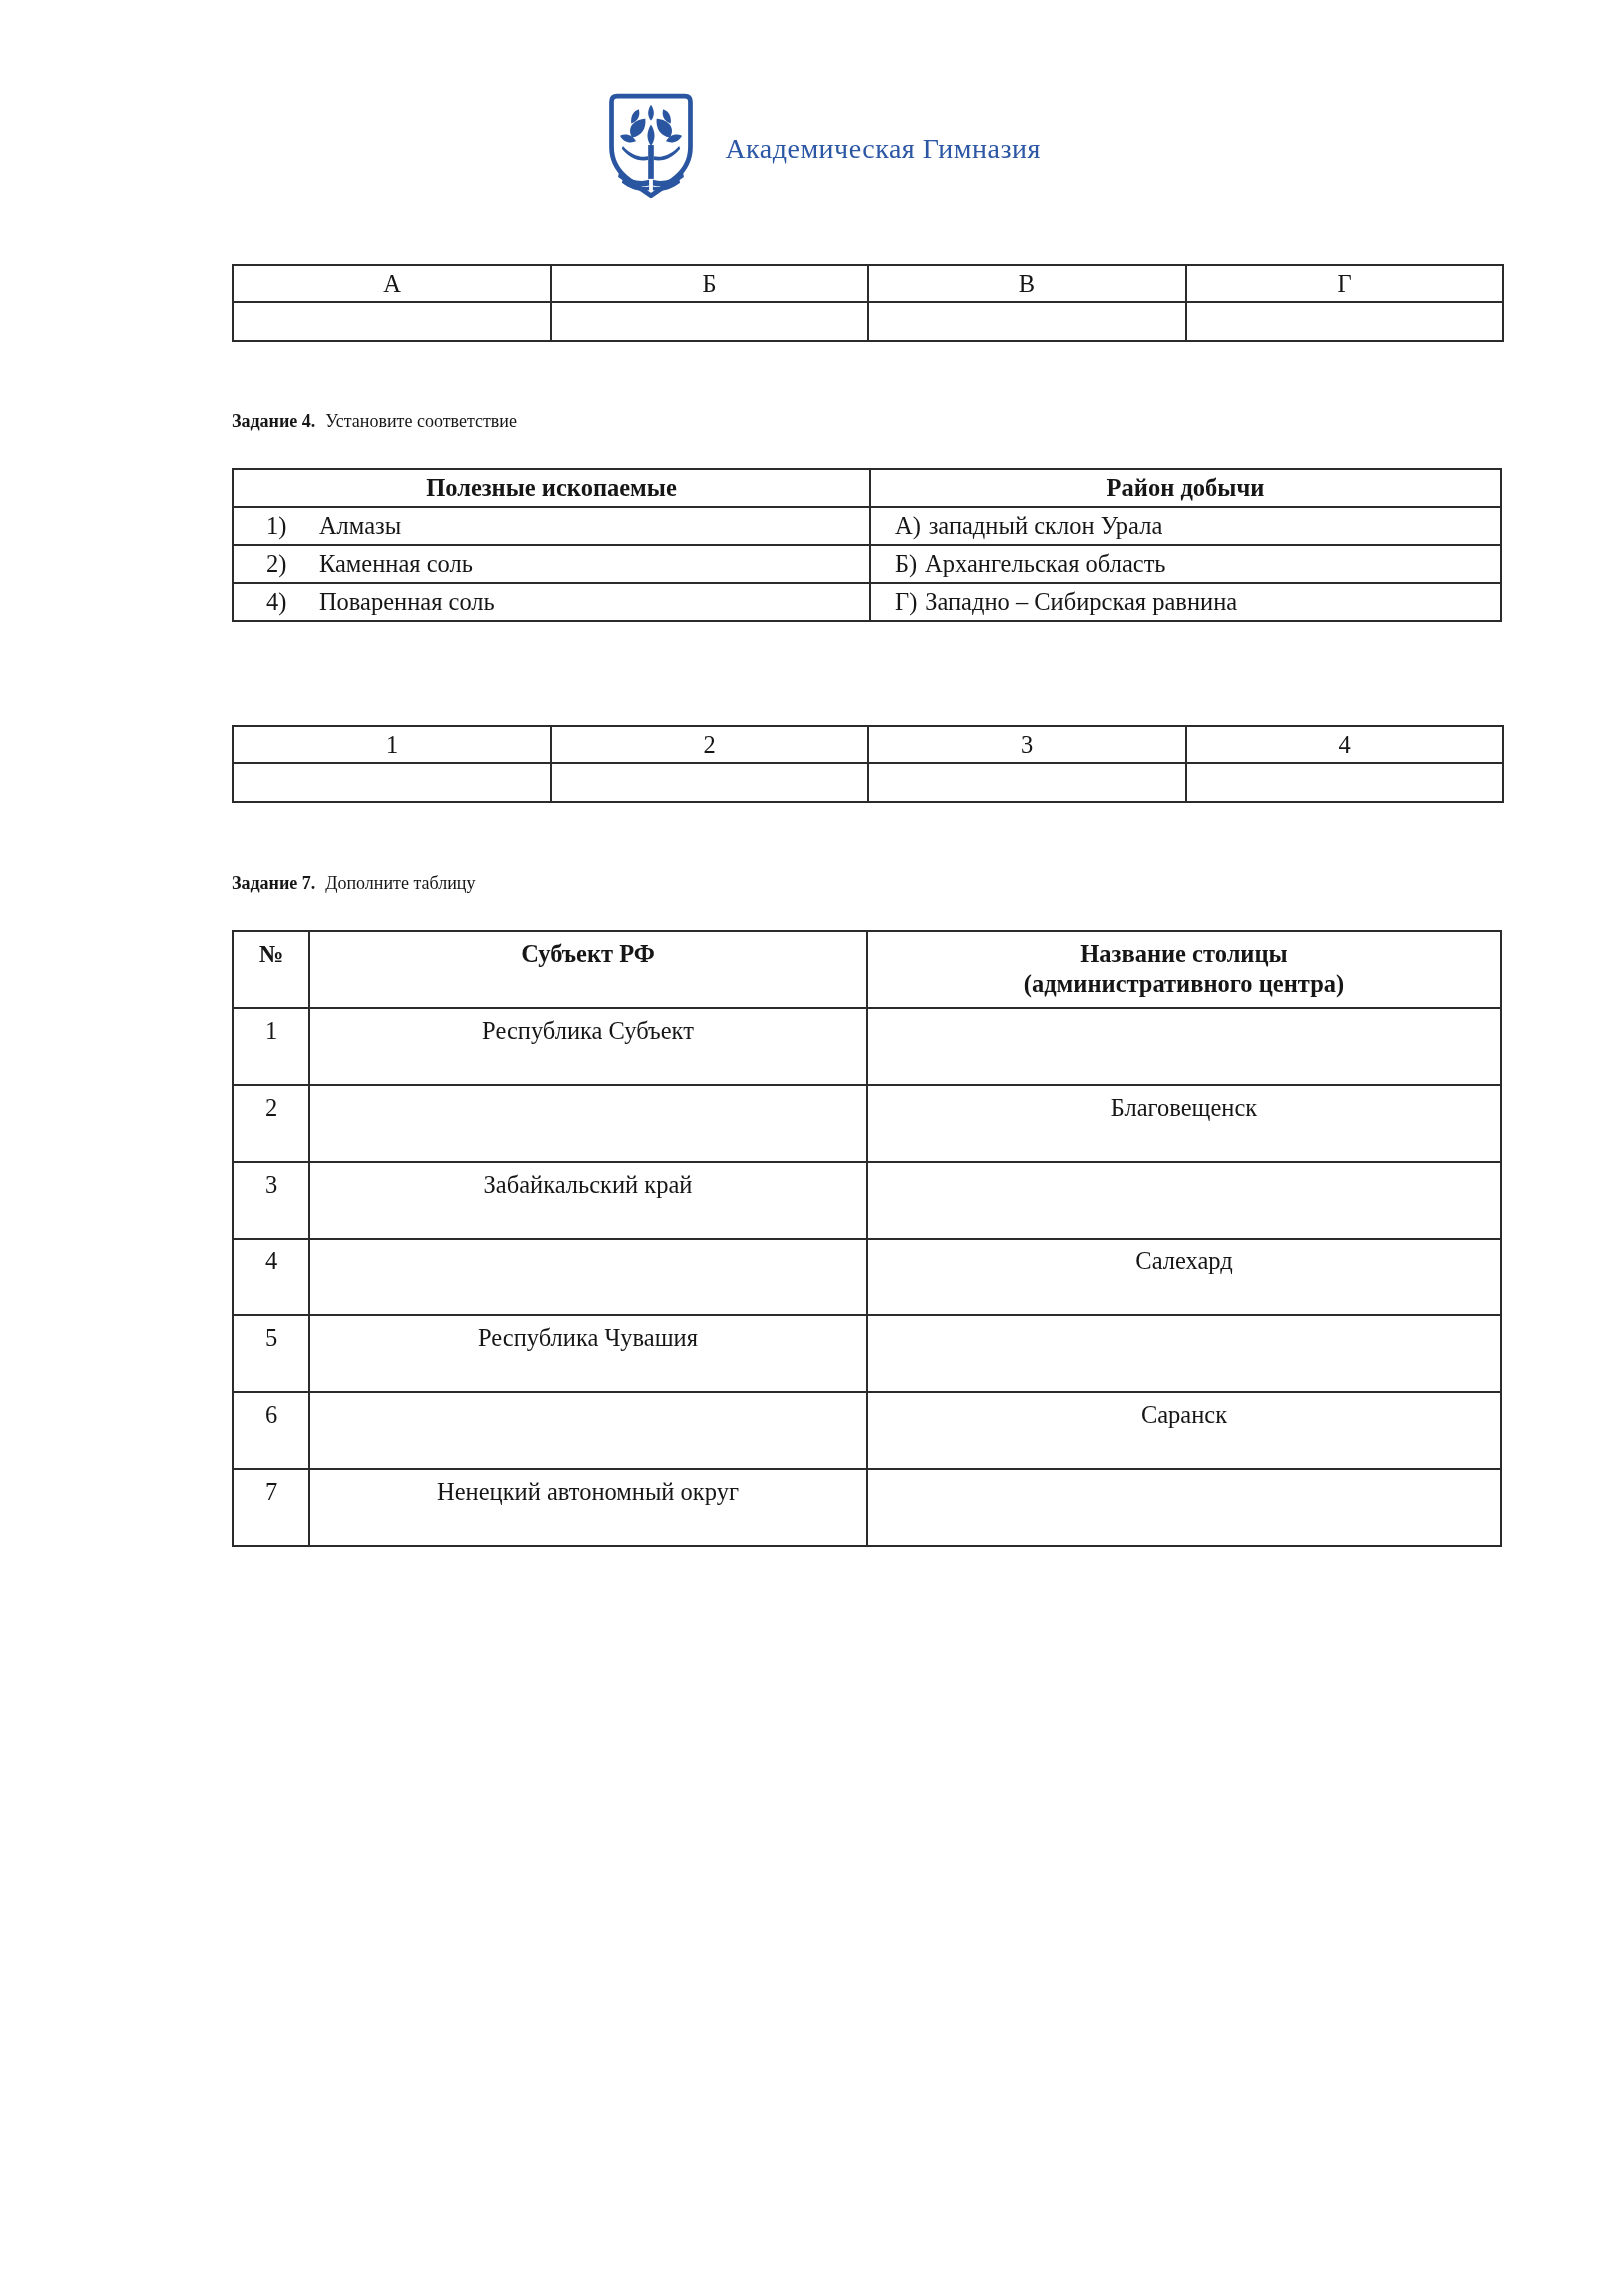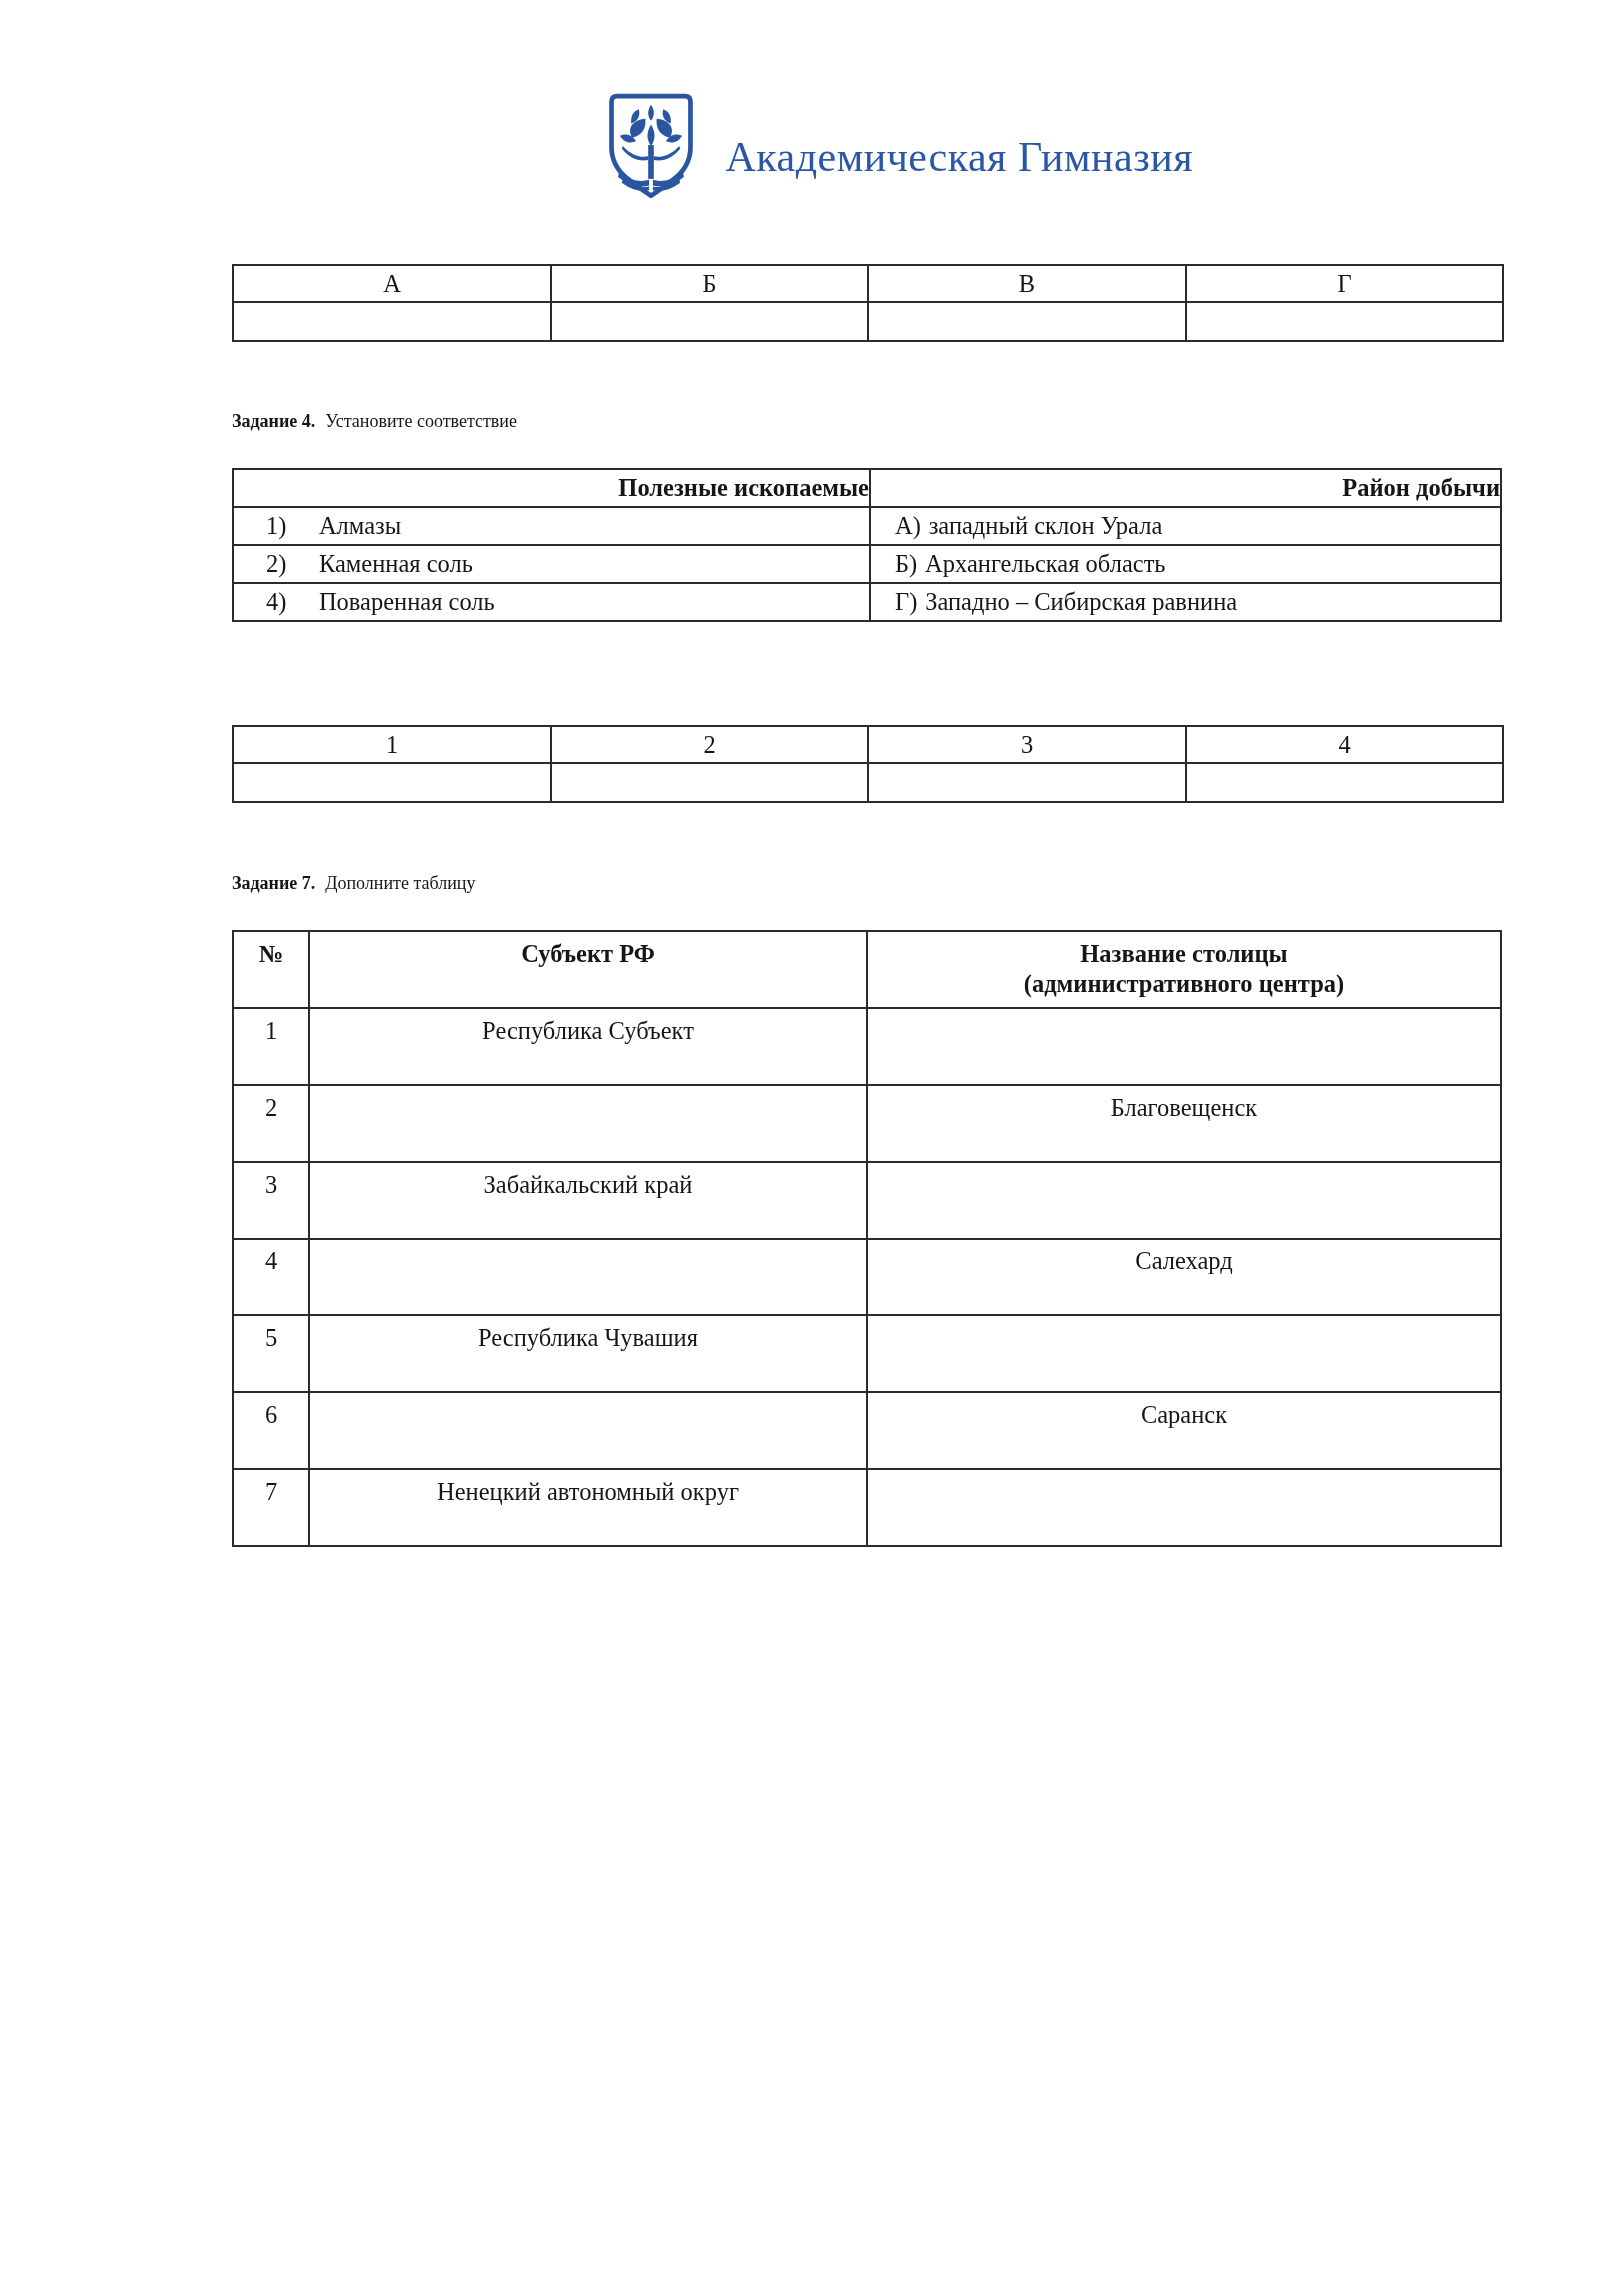--- a/index.html
+++ b/index.html
@@ -8,21 +8,21 @@
     width:1621px;height:2293px;
     background:#ffffff;
     font-family:"Liberation Serif","DejaVu Serif",serif;
     color:#161616;
     overflow:hidden;
   }
   
   .logo{position:absolute;left:604px;top:92px;display:flex;align-items:flex-start;}
   .logo svg{display:block;}
   .logo-text{
-    font-size:42px;
+    font-size:28px;
     color:#2b57a5;
     margin-left:27.4px;
     margin-top:41px;
     letter-spacing:0.5px;
     white-space:nowrap;
   }
   
   .task-heading{
     position:absolute;left:232px;
     font-size:18px;line-height:32px;white-space:nowrap;
@@ -34,21 +34,21 @@
     border-collapse:collapse;table-layout:fixed;
     width:1268px;
   }
   table.sheet td{
     border:2px solid #2b2b2b;
     font-size:24.5px;
     padding:0;
     overflow:hidden;
   }
   td.center{text-align:center;vertical-align:middle;}
-  td.bold{font-weight:bold;text-align:right;}
+  td.bold{font-weight:bold;}
   
   table.grid td.hdr{height:35px;}
   table.grid td.blank{height:37px;}
   
   table.match td{height:36px;vertical-align:middle;}
   table.match td.list{padding-left:32px;}
   table.match td.list .li-num{display:inline-block;min-width:27.4px;margin-right:25.5px;}
   table.match td.opt{padding-left:24px;margin-left:18px;}
   table.match td.opt .letter{margin-right:7.8px;}
   

